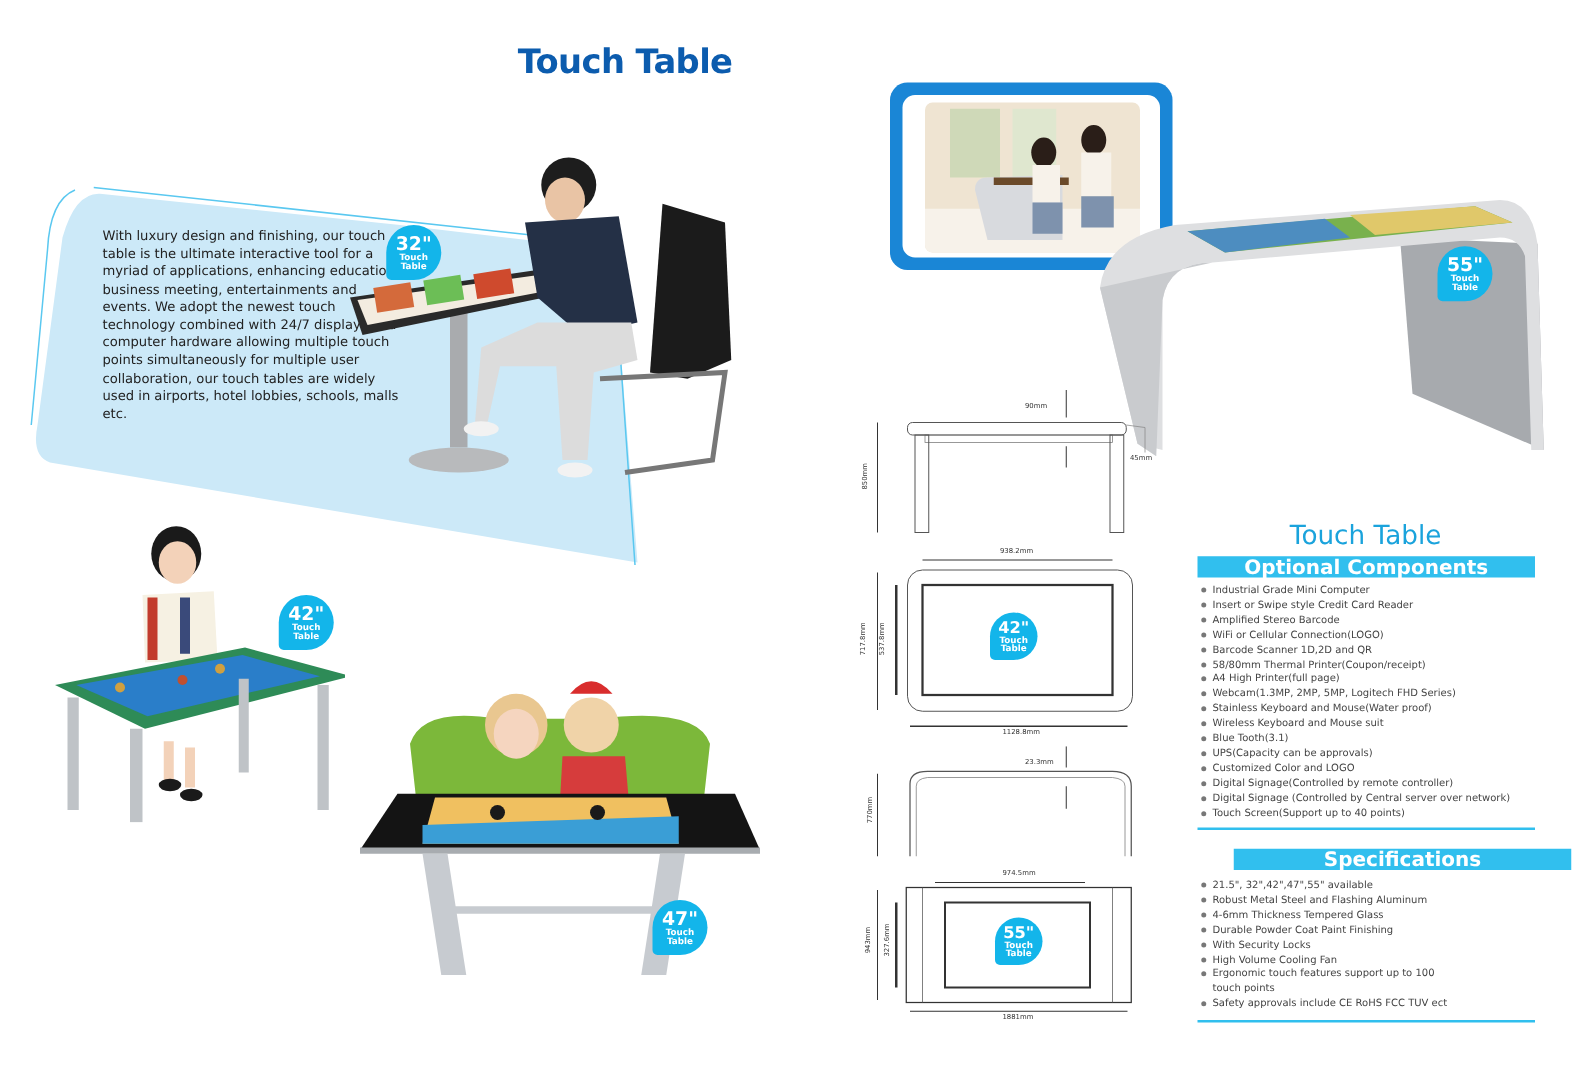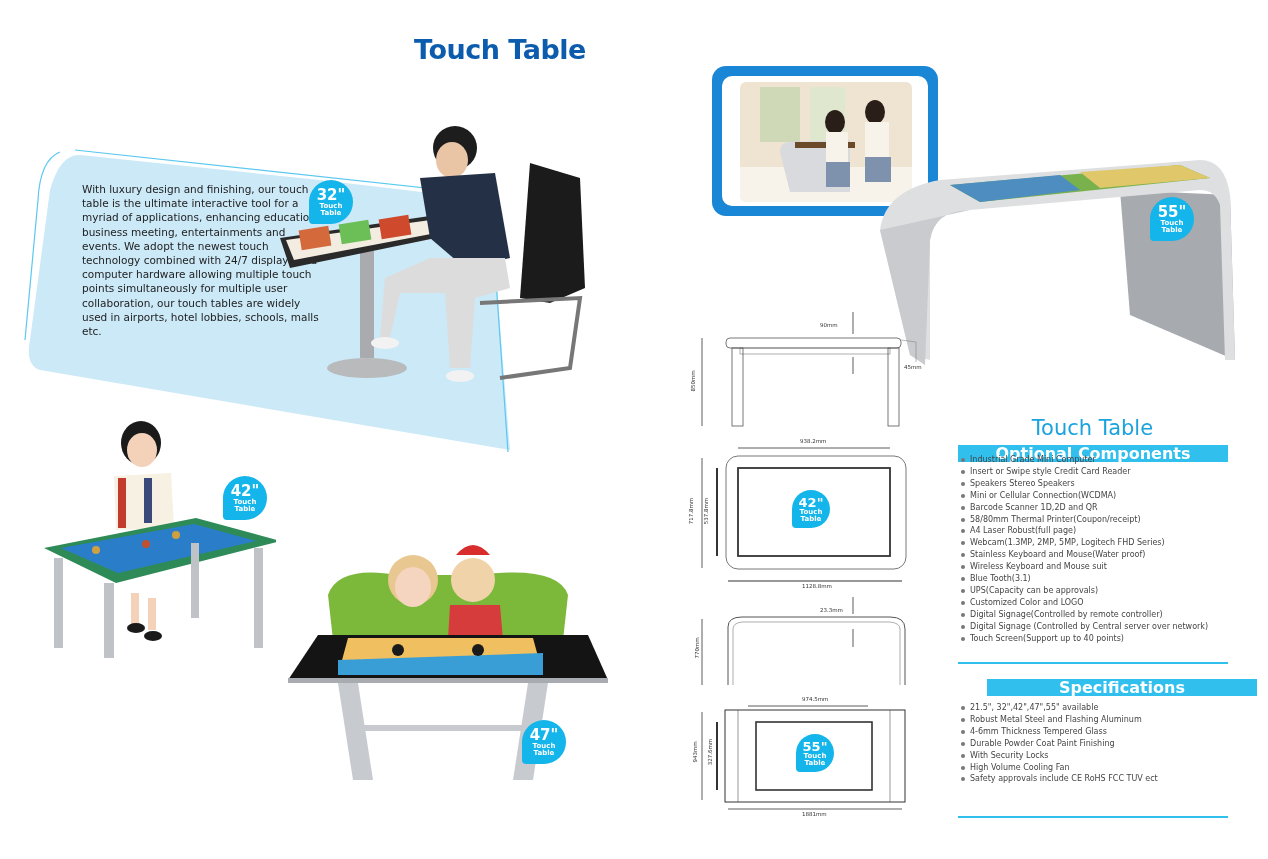--- a/index.html
+++ b/index.html
@@ -261,43 +261,44 @@
   <div class="abs badge" style="left:106px;top:40px;width:38px;height:38px;">
     <span class="size" style="font-size:13px;">55"</span>
     <span class="lbl">Touch</span>
     <span class="lbl">Table</span>
   </div>
 </div>
 
 <div class="abs spec-title">Touch Table</div>
 
 <div class="abs bar" style="top:445px;">Optional Components</div>
-<ul class="abs list" style="top:454px;">
+<ul class="abs list" style="top:466px;">
   <li>Industrial Grade Mini Computer</li>
   <li>Insert or Swipe style Credit Card Reader</li>
-  <li>Speakers Stereo Speakers</li>
-  <li>Mini or Cellular Connection(WCDMA)</li>
+  <li>Amplified Stereo Barcode</li>
+  <li>WiFi or Cellular Connection(LOGO)</li>
   <li>Barcode Scanner 1D,2D and QR</li>
   <li>58/80mm Thermal Printer(Coupon/receipt)</li>
-  <li>A4 Laser Robust(full page)</li>
+  <li>A4 High Printer(full page)</li>
   <li>Webcam(1.3MP, 2MP, 5MP, Logitech FHD Series)</li>
   <li>Stainless Keyboard and Mouse(Water proof)</li>
   <li>Wireless Keyboard and Mouse suit</li>
   <li>Blue Tooth(3.1)</li>
   <li>UPS(Capacity can be approvals)</li>
   <li>Customized Color and LOGO</li>
   <li>Digital Signage(Controlled by remote controller)</li>
   <li>Digital Signage (Controlled by Central server over network)</li>
   <li>Touch Screen(Support up to 40 points)</li>
 </ul>
 <div class="abs rule" style="top:662px;"></div>
 
 <div class="abs bar" style="top:679px;margin-left:29px;">Specifications</div>
 <ul class="abs list" style="top:702px;">
   <li>21.5", 32",42",47",55"  available</li>
   <li>Robust Metal Steel and Flashing Aluminum</li>
   <li>4-6mm Thickness Tempered Glass</li>
   <li>Durable Powder Coat Paint Finishing</li>
   <li>With Security Locks</li>
   <li>High Volume Cooling Fan</li>
+  <li class="wrap" style="width:210px;">Ergonomic touch features support up to 100 touch points</li>
   <li>Safety approvals include CE RoHS FCC TUV ect</li>
 </ul>
 <div class="abs rule" style="top:816px;"></div>
 
 </body></html>

